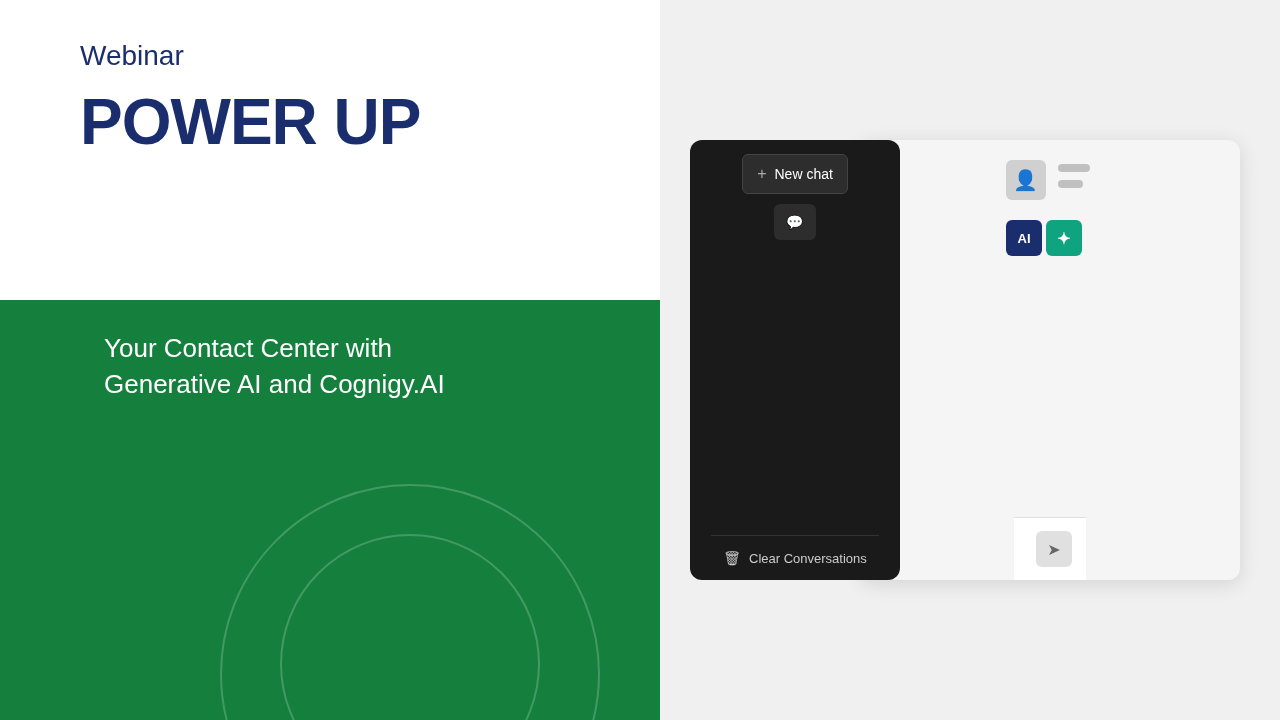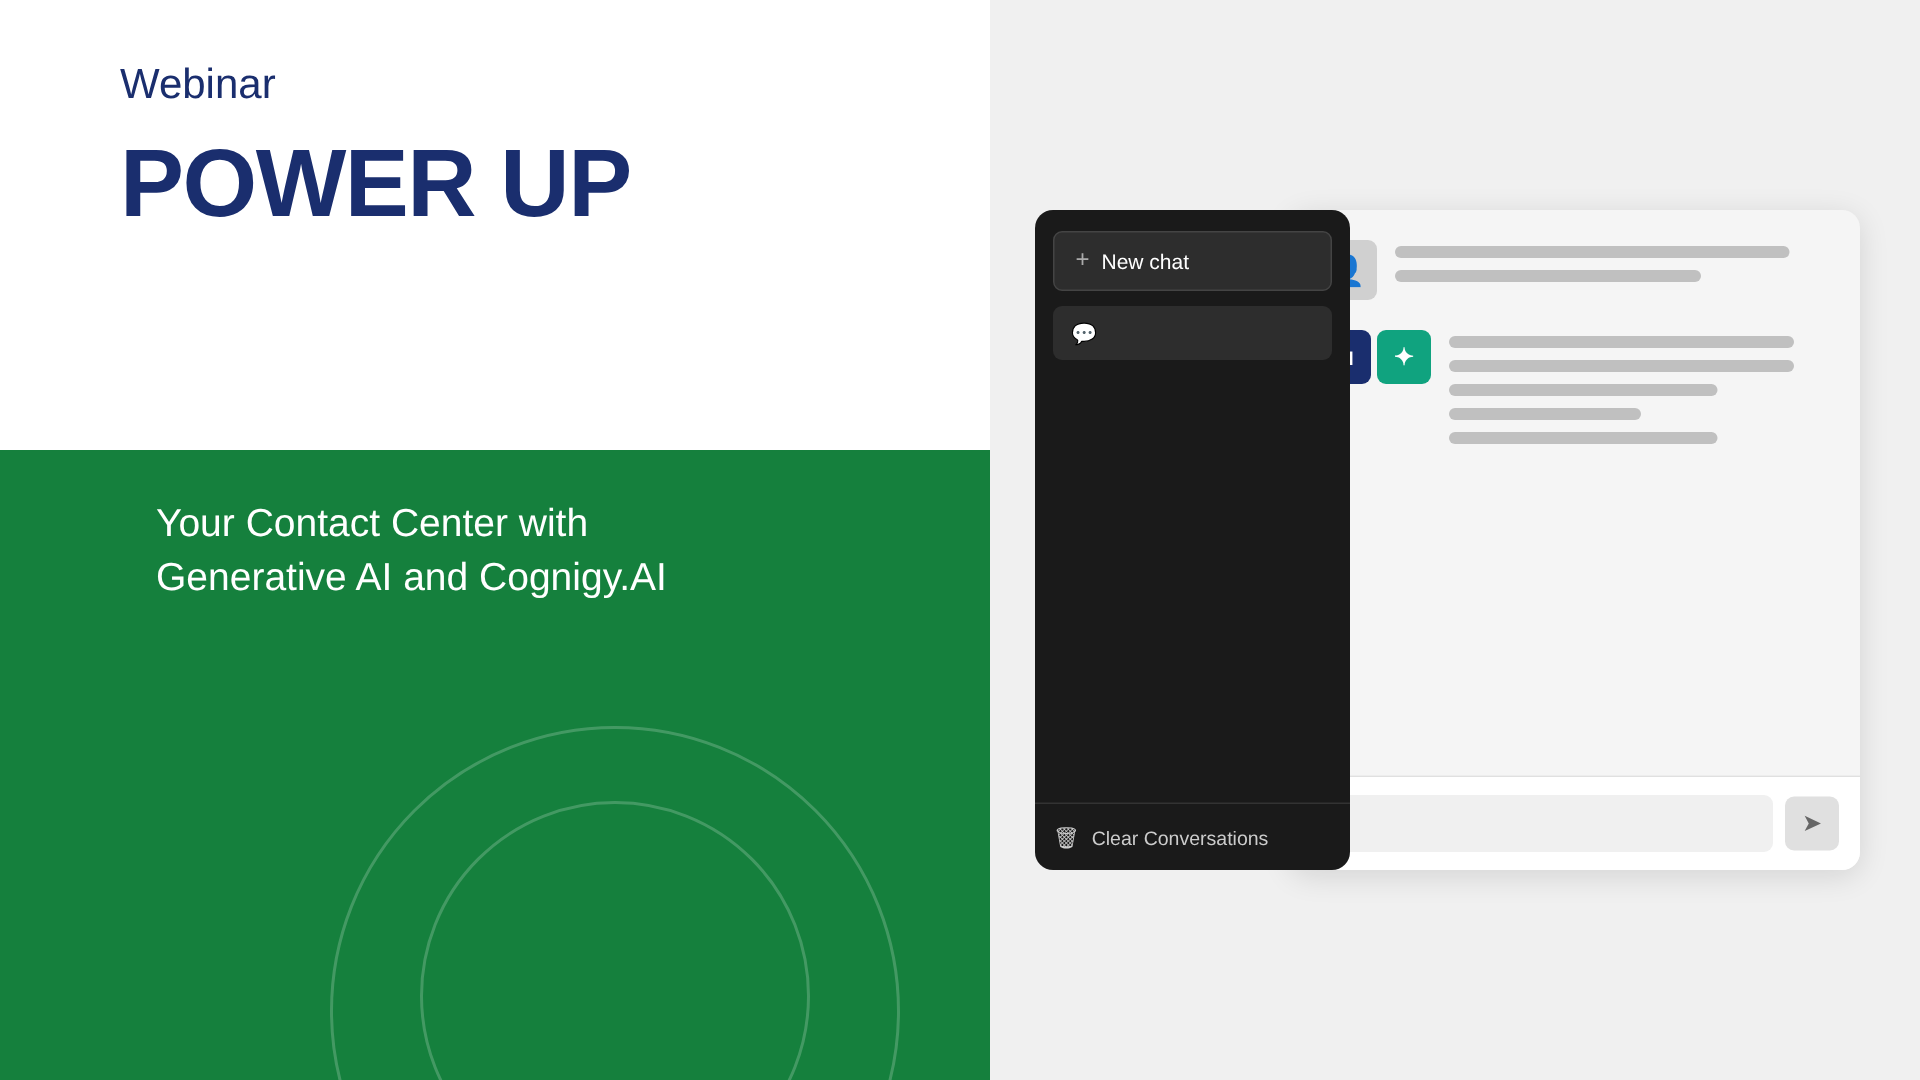--- a/index.html
+++ b/index.html
@@ -1,15 +1,15 @@
 <!DOCTYPE html>
 <html><head>
   <meta charset="utf-8">
   <style>
-    * { margin: 0; padding: 0; box-sizing: border-box; }
+    * { margin: 0; padding: 0; box-sizing: border-box; align-items: center; }
     body {
       width: 1280px;
       height: 720px;
       overflow: hidden;
       font-family: 'Segoe UI', Arial, sans-serif;
       background: #fff;
     }
 
     .page-wrapper {
       width: 1280px;

